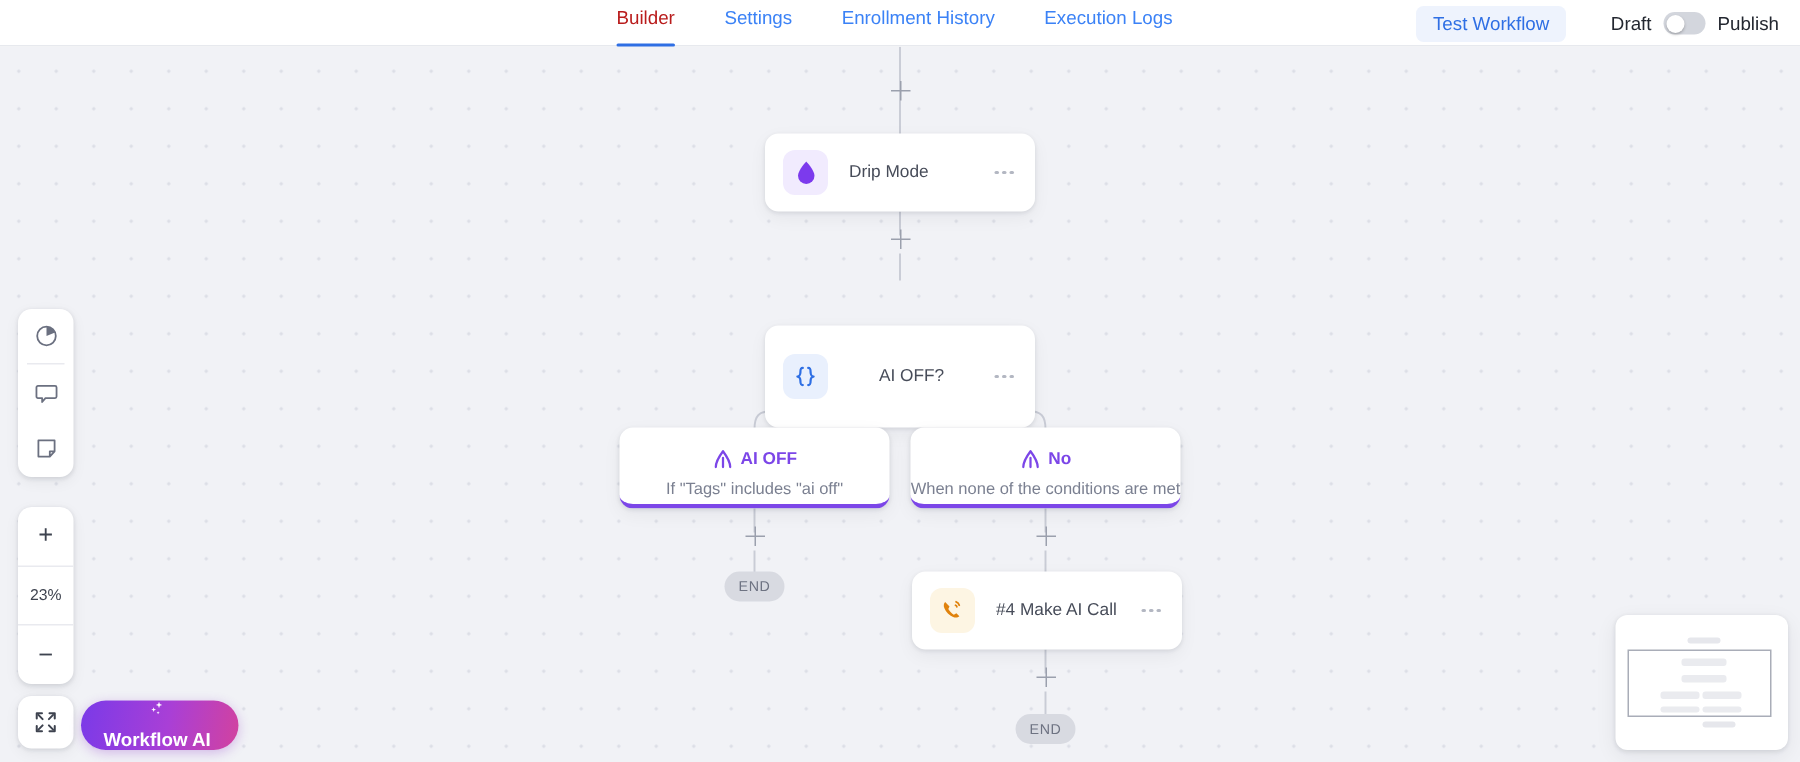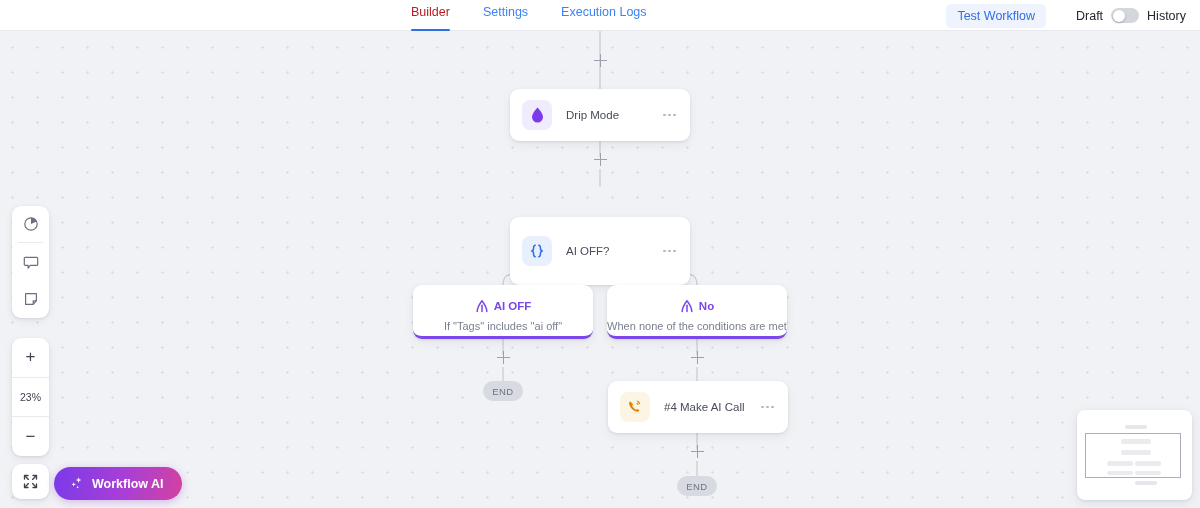--- a/index.html
+++ b/index.html
@@ -151,20 +151,21 @@
   
   .wf-ai {
     position: absolute;
     border-radius: 18px;
     background: linear-gradient(100deg, #7a3ae8 0%, #a93fd6 55%, #d2429f 100%);
     display: flex; align-items: center; gap: 8px;
     padding: 0 18px 0 15px;
     color: #ffffff; font-size: 12.5px; font-weight: 700;
     box-shadow: 0 2px 8px rgba(140,50,200,.30);
     cursor: pointer;
+    flex-direction: column;
   }
 
   
   .minimap {
     position: absolute;
     background: #ffffff; border-radius: 8px;
     box-shadow: 0 1px 3px rgba(24,28,41,.10), 0 4px 14px rgba(24,28,41,.07);
     overflow: hidden; cursor: pointer;
   }
   .mm-view {
@@ -173,31 +174,32 @@
   }
   .mm-node { position: absolute; background: #e6e7ec; border-radius: 2px; }
 </style>
 </head>
 <body>
 
 <div class="header">
   <nav class="tabs">
     <div class="tab active">Builder</div>
     <div class="tab">Settings</div>
+    <div class="tab">Enrollment History</div>
     <div class="tab">Execution Logs</div>
   </nav>
 
   <div class="hdr-right">
     <button class="test-wf">Test Workflow</button>
     <div class="pub-wrap">
       <span class="pub-lbl">Draft</span>
       <div class="toggle">
         <span class="knob"></span>
       </div>
-      <span class="pub-lbl">History</span>
+      <span class="pub-lbl">Publish</span>
     </div>
   </div>
 </div>
 
 <div class="canvas">
 
   <svg class="edges" viewBox="0 0 1200 477" width="1200" height="477">
     <g stroke="#c9ccd6" stroke-width="1.3" fill="none">
 
       <path d="M600,0 L600,60"></path>
@@ -234,21 +236,21 @@
       </svg>
     </div>
     <div class="node-label">Drip Mode</div>
     <div class="dots">
         <i></i>
         <i></i>
         <i></i>
       </div>
   </div>
 
-  <div class="node" style="left:510px; top:186px; width:180px; height:68px;">
+  <div class="node" style="left:510px; top:186px; width:180px; height:68px;gap:20px;">
     <div class="node-ico" style="background:#e9f0fd;">
       <svg width="16" height="16" viewBox="0 0 16 16" aria-hidden="true">
         <g fill="none" stroke="#2f6fe4" stroke-width="1.5" stroke-linecap="round" stroke-linejoin="round">
           <path d="M6.2 2.3 C4.6 2.3 4.6 3.4 4.6 5.1 C4.6 6.8 3.6 8 2.6 8 C3.6 8 4.6 9.2 4.6 10.9 C4.6 12.6 4.6 13.7 6.2 13.7"></path>
           <path d="M9.8 2.3 C11.4 2.3 11.4 3.4 11.4 5.1 C11.4 6.8 12.4 8 13.4 8 C12.4 8 11.4 9.2 11.4 10.9 C11.4 12.6 11.4 13.7 9.8 13.7"></path>
         </g>
       </svg>
     </div>
     <div class="node-label">AI OFF?</div>
     <div class="dots">

